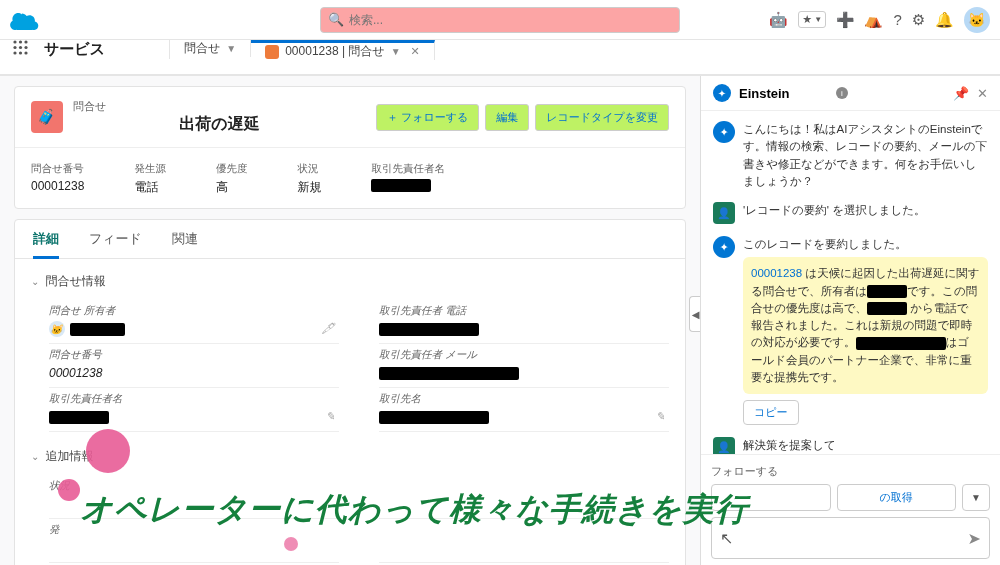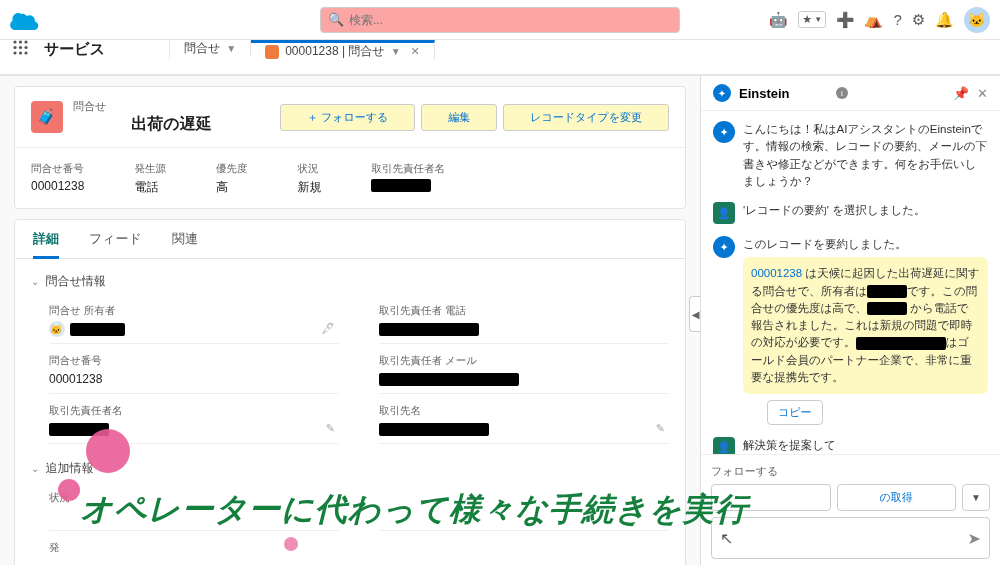--- a/index.html
+++ b/index.html
@@ -34,38 +34,38 @@
 
 
 .card { background: #fff; border: 1px solid #e3e3e3; border-radius: 4px; margin-bottom: 10px; }
 .record-header { padding: 12px 16px; }
 .record-top { display: flex; align-items: center; gap: 10px; }
 .record-icon { width: 32px; height: 32px; background: #f2756d; border-radius: 4px; display: flex; align-items: center; justify-content: center; color: #fff; font-size: 15px; }
 .record-meta { flex: 1; }
 .record-meta .obj { font-size: 11px; color: #666; }
 .record-meta .title { font-size: 16px; font-weight: 700; color: #222; text-align: center; }
 .record-actions { display: flex; gap: 6px; }
-.btn { border: 1px solid #ccc; background: #fef9c3; border-radius: 3px; padding: 5px 26px; font-size: 11px; color: #0070d2; cursor: pointer; }
+.btn { border: 1px solid #ccc; background: #bef264; border-radius: 3px; padding: 5px 10px; font-size: 11px; color: #0070d2; cursor: pointer; }
 .btn .plus { color: #0070d2; margin-right: 3px; }
 
 .highlights { display: flex; gap: 50px; padding: 14px 16px 12px; border-top: 1px solid #eee; }
 .hl-item .lbl { font-size: 10.5px; color: #666; margin-bottom: 3px; }
 .hl-item .val { font-size: 12px; color: #222; }
 .redact { background: #000; color: #000; border-radius: 2px; display: inline-block; height: 13px; }
 
 
 .detail-tabs { display: flex; gap: 30px; padding: 10px 18px 0; border-bottom: 1px solid #e5e5e5; }
 .detail-tab { font-size: 13px; color: #555; padding-bottom: 8px; cursor: pointer; }
 .detail-tab.active { color: #0f766e; font-weight: 600; border-bottom: 3px solid #0070d2; margin-bottom: -1px; }
 
 
 .section { padding: 8px 16px; }
 .sec-head { display: flex; align-items: center; gap: 6px; font-size: 12px; color: #444; padding: 6px 0; cursor: pointer; }
 .sec-head .chev { font-size: 10px; color: #888; }
-.form-grid { display: grid; grid-template-columns: 1fr 1fr; gap: 6px 40px; padding: 4px 0 10px 18px; }
+.form-grid { display: grid; grid-template-columns: 1fr 1fr; gap: 0 40px; padding: 4px 0 10px 18px; font-style: italic; }
 .field { padding: 4px 0 6px; border-bottom: 1px solid #eee; position: relative; }
 .field .flbl { font-size: 10.5px; color: #666; margin-bottom: 3px; }
 .field .fval { font-size: 12px; color: #222; min-height: 16px; display: flex; align-items: center; gap: 5px; }
 .field .pencil { position: absolute; right: 4px; bottom: 8px; color: #aaa; font-size: 11px; cursor: pointer; }
 .user-avatar { width: 16px; height: 16px; border-radius: 50%; background: #d9e8f5; display: inline-flex; align-items: center; justify-content: center; font-size: 10px; }
 
 
 .ein-head { display: flex; align-items: center; gap: 8px; padding: 8px 12px; border-bottom: 1px solid #eee; }
 .ein-head .ein-icon { width: 18px; height: 18px; background: #0176d3; border-radius: 50%; display: flex; align-items: center; justify-content: center; color: #fff; font-size: 10px; }
 .ein-head .ein-title { font-size: 13px; font-weight: 600; flex: 1; }
@@ -73,21 +73,21 @@
 .ein-head .pin, .ein-head .close-x { color: #888; font-size: 13px; cursor: pointer; }
 .ein-body { flex: 1; overflow-y: auto; padding: 10px 12px; display: flex; flex-direction: column; gap: 12px; }
 .msg { display: flex; gap: 8px; font-size: 11.5px; color: #333; line-height: 1.5; }
 .msg .avatar-wrap { flex: 0 0 22px; }
 .msg .av { width: 22px; height: 22px; border-radius: 4px; display: flex; align-items: center; justify-content: center; color: #fff; font-size: 11px; }
 .av.bot { background: #0176d3; border-radius: 50%; }
 .av.user { background: #1a7b5a; }
 .msg .txt { flex: 1; }
 .msg .txt a { color: #0070d2; text-decoration: none; }
 .summary-box { background: #fef9c3; border-radius: 6px; padding: 8px; margin-top: 4px; }
-.copy-btn { border: 1px solid #ccc; background: #fff; border-radius: 4px; padding: 3px 10px; font-size: 11px; color: #0070d2; margin-top: 6px; cursor: pointer; display: inline-block; margin-left: 24px; }
+.copy-btn { border: 1px solid #ccc; background: #fff; border-radius: 4px; padding: 3px 10px; font-size: 11px; color: #0070d2; margin-top: 6px; cursor: pointer; display: inline-block; }
 .ein-foot { border-top: 1px solid #eee; padding: 6px 10px; }
 .ein-foot .sug-lbl { font-size: 11px; color: #666; padding: 3px 0; }
 .sug-row { display: flex; gap: 6px; margin-top: 2px; }
 .sug-pill { flex:1; border: 1px solid #ccc; border-radius: 4px; padding: 5px 8px; font-size: 11px; color: #0070d2; text-align: center; overflow: hidden; white-space: nowrap; text-overflow: ellipsis; cursor: pointer;}
 .sug-drop { width: 28px; border: 1px solid #ccc; border-radius: 4px; display: flex; align-items: center; justify-content: center; color: #555; cursor: pointer; font-size:10px;}
 .input-row { display: flex; border: 1px solid #ccc; border-radius: 4px; height: 42px; margin-top: 6px; align-items: center; padding: 0 8px; gap: 10px; }
 .input-row .cursor-ic { color: #555; }
 .input-row .send { margin-left: auto; color: #888; font-size: 16px; cursor: pointer;}
 
 

